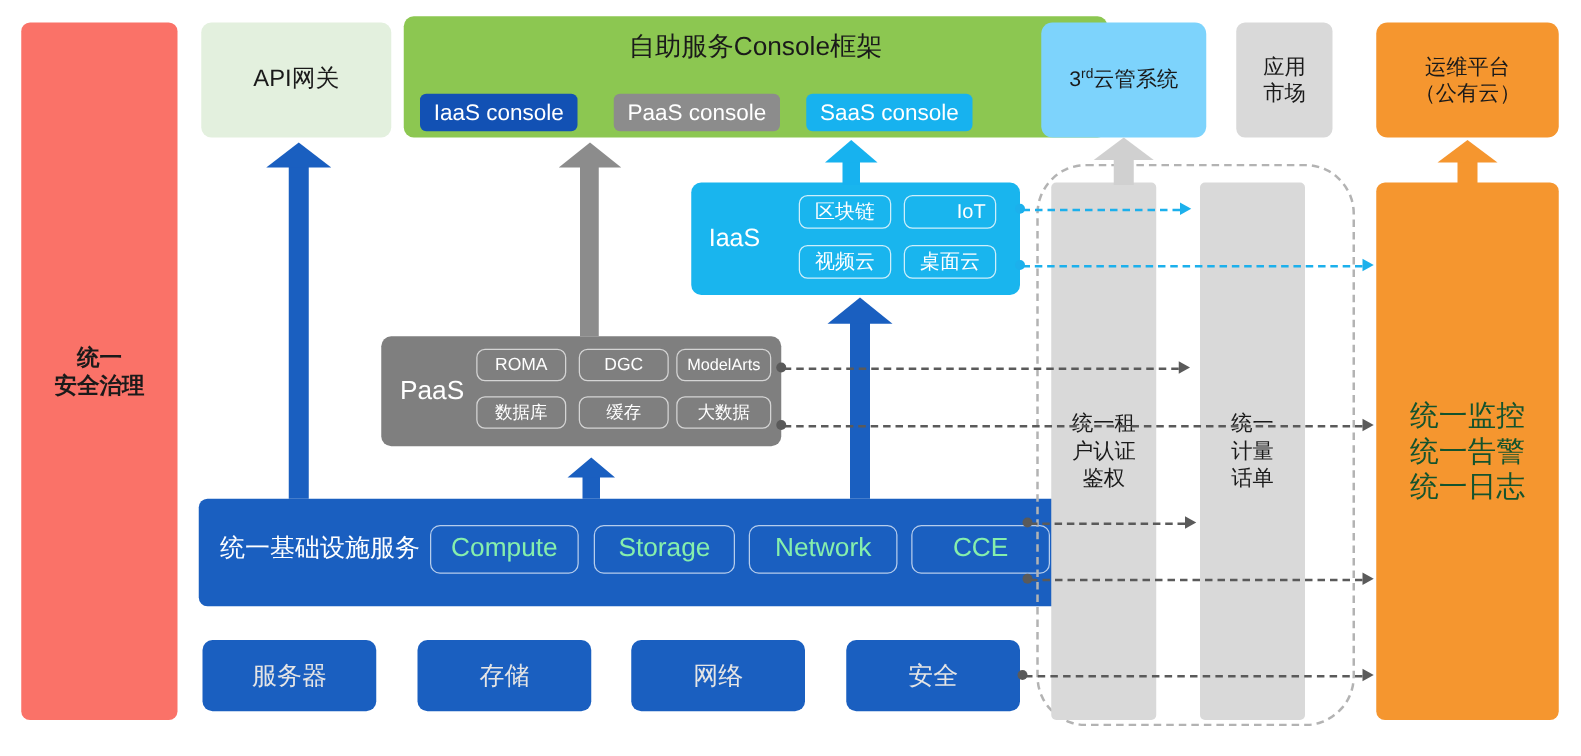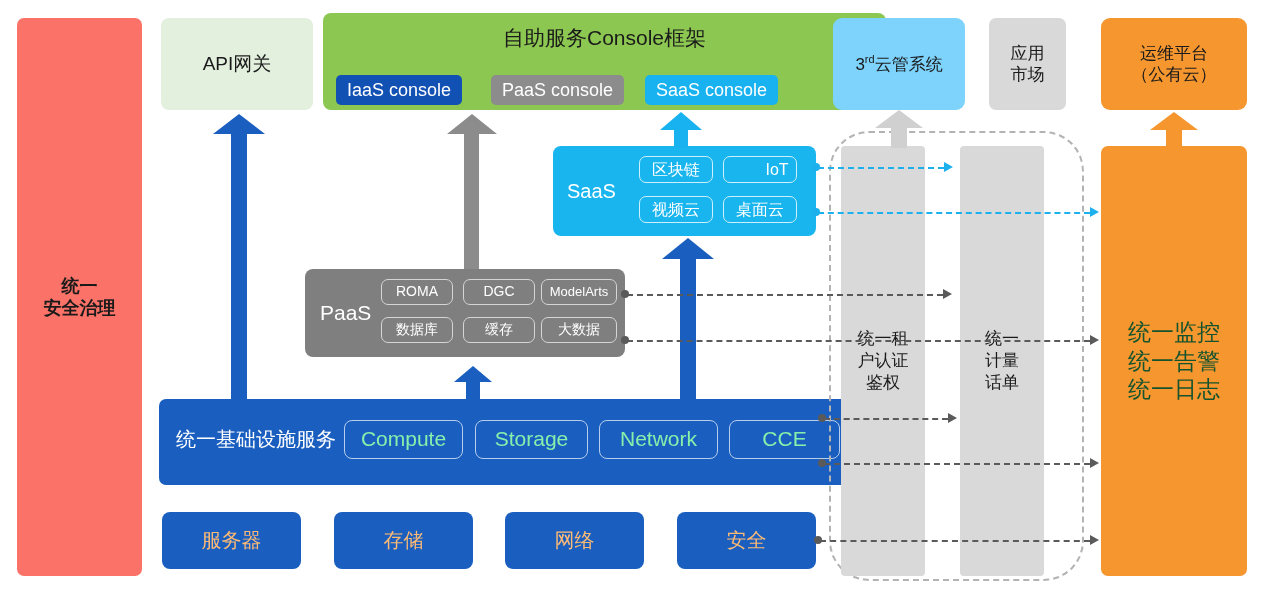--- a/index.html
+++ b/index.html
@@ -207,21 +207,21 @@
   
   .resource-box {
     position: absolute;
     top: 512px;
     height: 57px;
     background: #1a5fc0;
     border-radius: 8px;
     display: flex;
     align-items: center;
     justify-content: center;
-    color: #fdba74;
+    color: #e5e5e5;
     font-size: 20px;
     box-sizing: border-box;
   }
   #res-server  { left: 162px; width: 139px; }
   #res-storage { left: 334px; width: 139px; }
   #res-network { left: 505px; width: 139px; }
   #res-security{ left: 677px; width: 139px; }
 
   
   #shared-container {
@@ -315,21 +315,21 @@
 （公有云）</span>
   </div>
 
   <div class="box" id="ops-column">
     <span style="white-space:pre-line">统一监控
 统一告警
 统一日志</span>
   </div>
 
   <div class="box" id="saas-block">
-    <div id="saas-label">SaaS</div>
+    <div id="saas-label">IaaS</div>
     <div class="saas-chip" id="saas-blockchain">区块链</div>
     <div class="saas-chip" id="saas-iot">IoT</div>
     <div class="saas-chip" id="saas-video">视频云</div>
     <div class="saas-chip" id="saas-desktop">桌面云</div>
   </div>
 
   <div class="box" id="paas-block">
     <div id="paas-label">PaaS</div>
     <div class="paas-chip" id="paas-roma">ROMA</div>
     <div class="paas-chip" id="paas-dgc">DGC</div>

